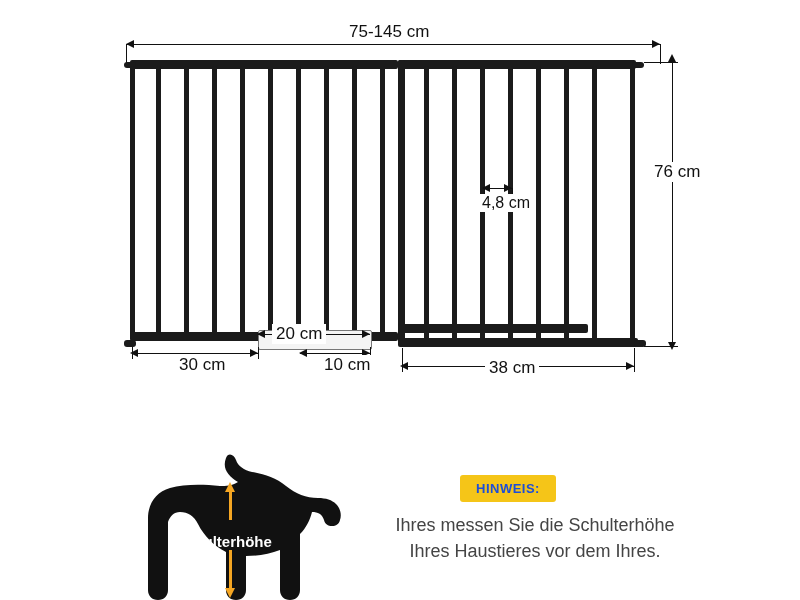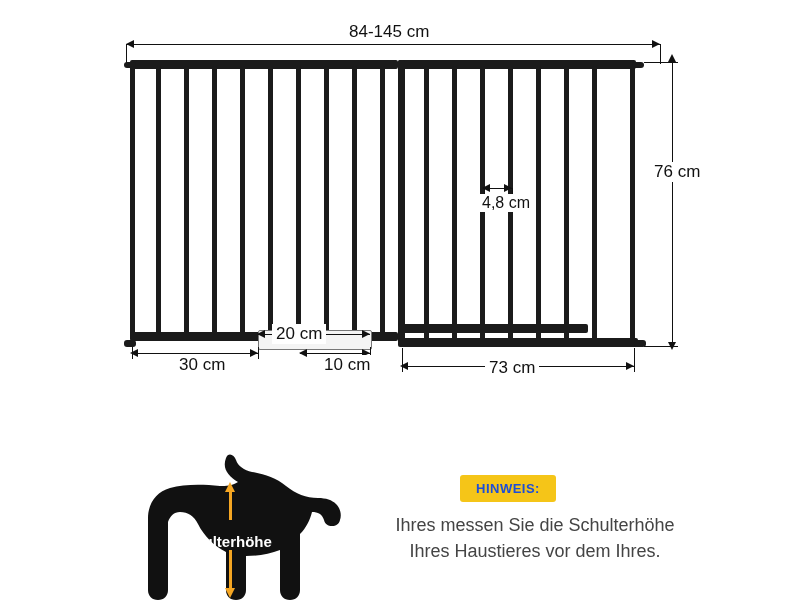--- a/index.html
+++ b/index.html
@@ -152,21 +152,21 @@
 </head>
 <body>
 
 <div class="stage">
 
   <div id="gate-drawing">
 
     <div class="line-h" style="left:126px; top:44px; width:534px;"></div>
     <div class="arrow left" style="left:126px; top:40px;"></div>
     <div class="arrow right" style="left:652px; top:40px;"></div>
-    <div class="dim-label" style="left:345px; top:22px;">84-145 cm</div>
+    <div class="dim-label" style="left:345px; top:22px;">75-145 cm</div>
 
     <div class="thin-v" style="left:126px; top:44px; height:22px;"></div>
     <div class="thin-v" style="left:660px; top:44px; height:20px;"></div>
 
     <div class="rail" style="left:130px; top:60px; width:268px; height:9px;"></div>
 
     <div class="rail" style="left:398px; top:60px; width:238px; height:9px;"></div>
 
     <div class="rail" style="left:124px; top:62px; width:12px; height:6px; border-radius:3px;"></div>
     <div class="rail" style="left:632px; top:62px; width:12px; height:6px; border-radius:3px;"></div>
@@ -234,21 +234,21 @@
     <div class="arrow left" style="left:299px; top:349px;"></div>
     <div class="arrow right" style="left:362px; top:349px;"></div>
     <div class="thin-v" style="left:370px; top:347px; height:12px;"></div>
     <div class="dim-label" style="left:320px; top:355px;">10 cm</div>
 
     <div class="line-h" style="left:402px; top:366px; width:232px;"></div>
     <div class="arrow left" style="left:400px; top:362px;"></div>
     <div class="arrow right" style="left:626px; top:362px;"></div>
     <div class="thin-v" style="left:402px; top:348px; height:24px;"></div>
     <div class="thin-v" style="left:634px; top:348px; height:24px;"></div>
-    <div class="dim-label" style="left:485px; top:358px;">73 cm</div>
+    <div class="dim-label" style="left:485px; top:358px;">38 cm</div>
 
   </div>
 
   <div id="bottom-section">
 
     <svg width="260" height="170" viewBox="0 0 260 170" style="position:absolute; left:110px; top:10px;">
       <path fill="#111111" d="
         M128,42
         C118,36 112,28 116,18
         C118,12 124,14 126,20

